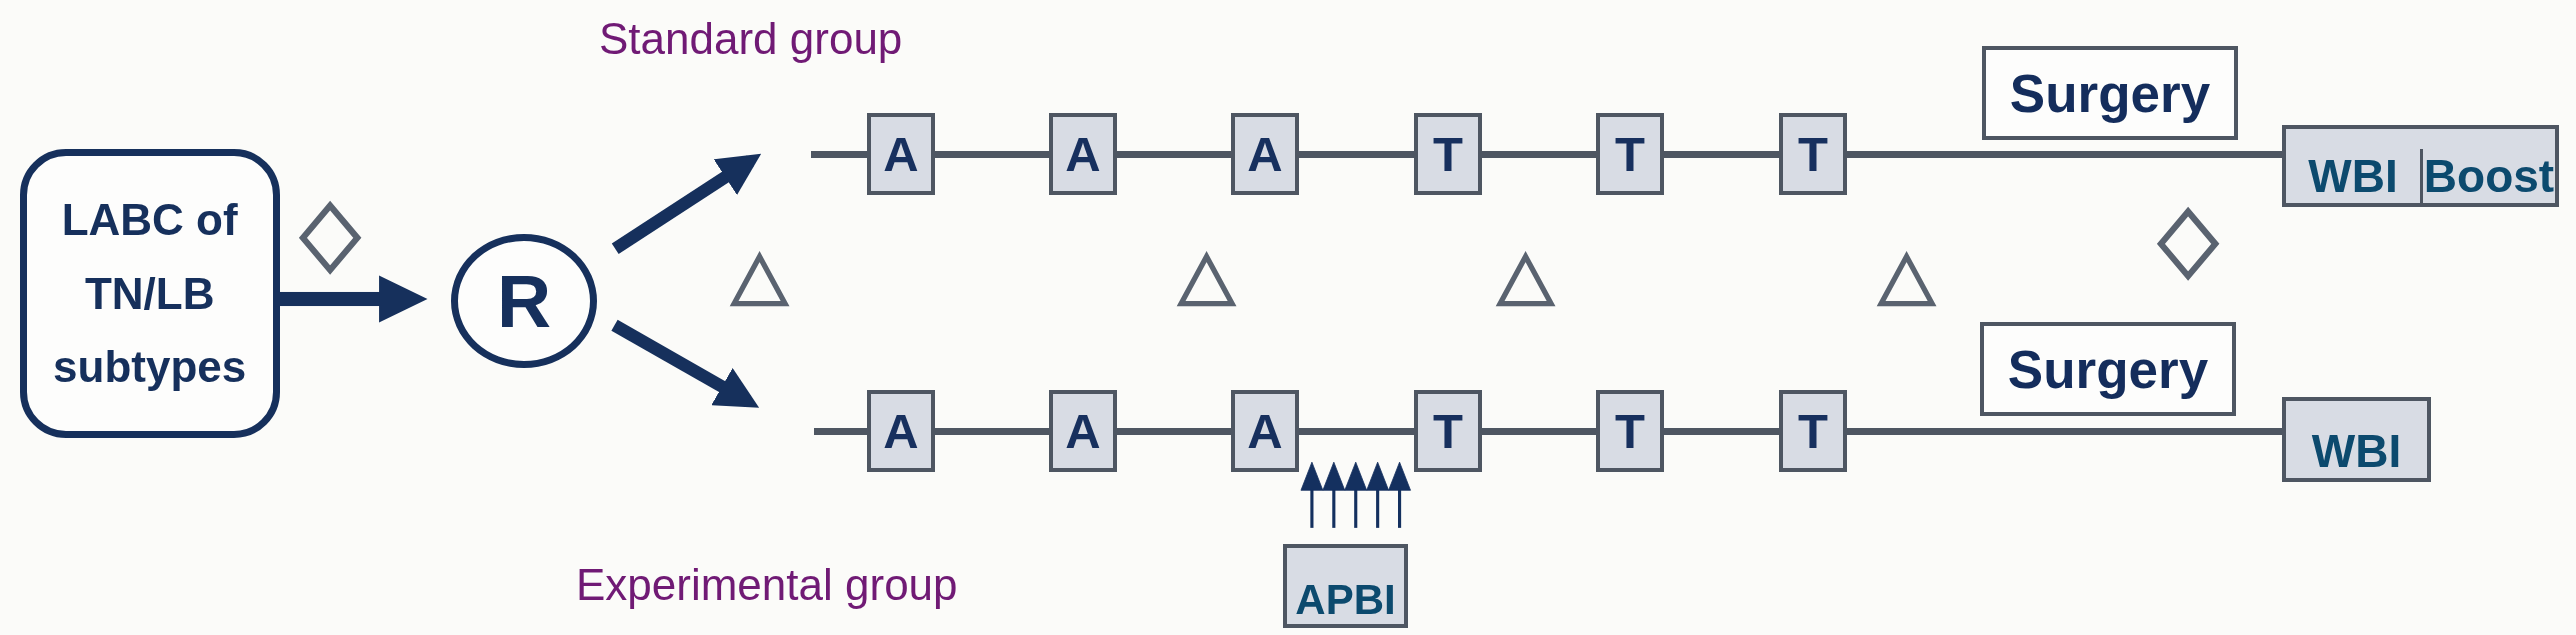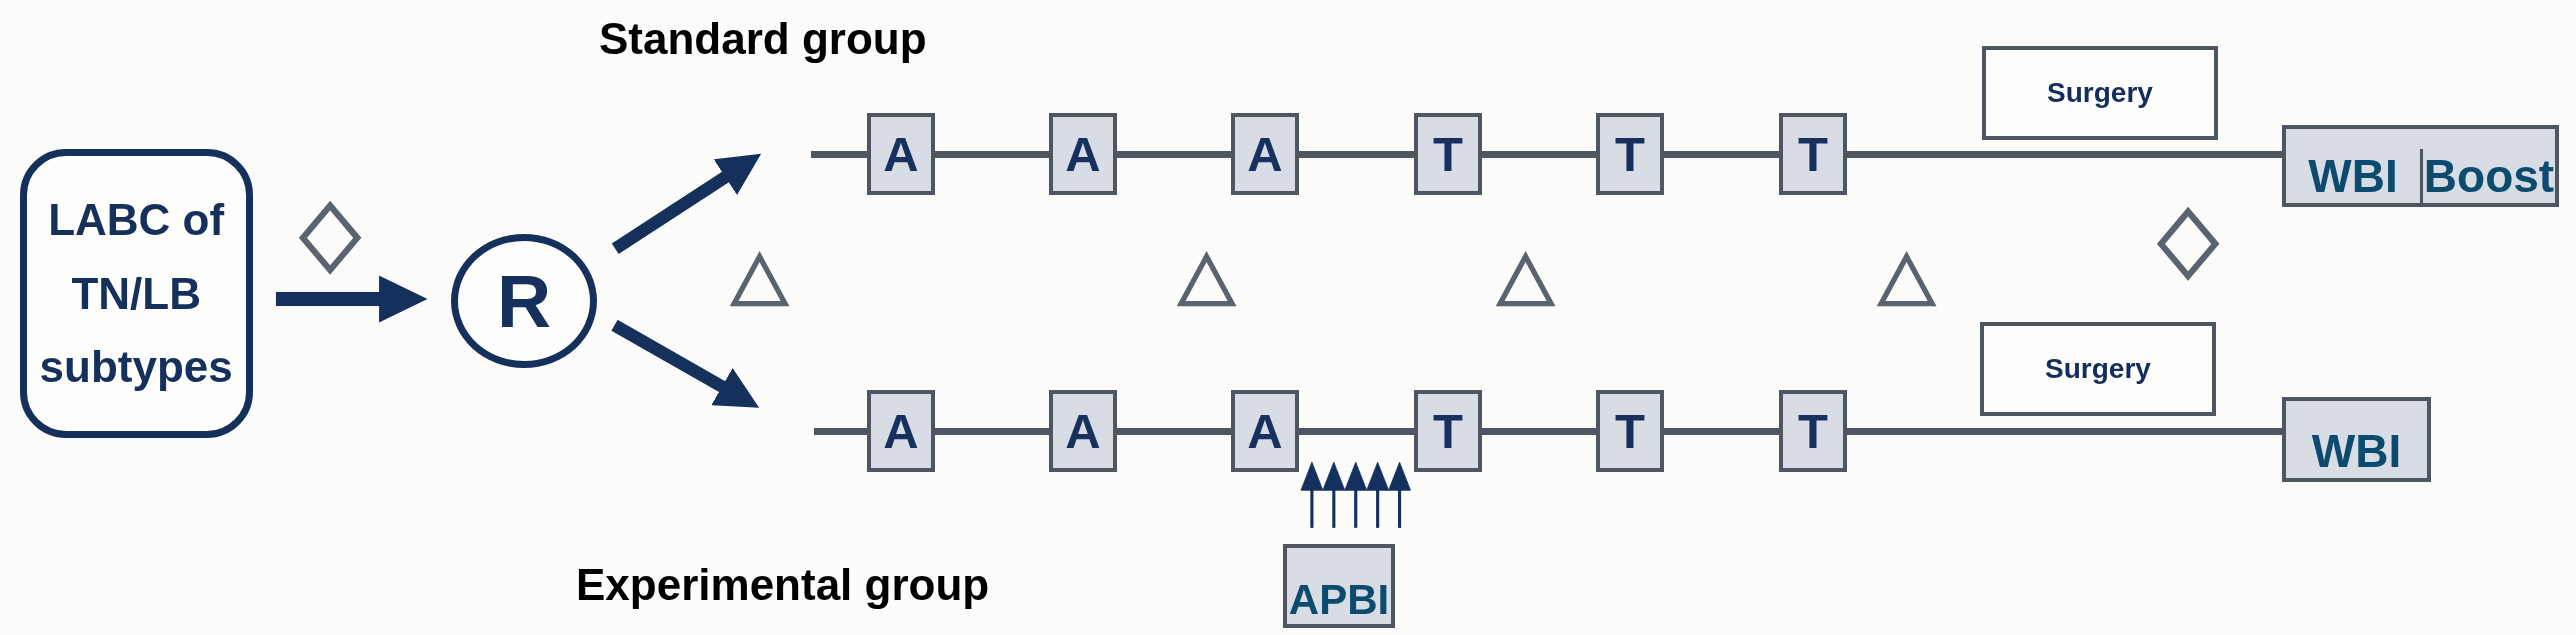--- a/index.html
+++ b/index.html
@@ -3,43 +3,43 @@
 <meta charset="utf-8">
 <style>
   html,body{margin:0;padding:0;background:#fbfbf9;}
   #canvas{
     position:relative;width:2576px;height:635px;overflow:hidden;
     font-family:"Liberation Sans",sans-serif;background:#fbfbf9;
   }
   .abs{position:absolute;}
   
   .entry-box{
-    left:19.7px;top:149px;width:233px;height:289px;box-sizing:border-box;
+    left:19.7px;top:149px;width:260px;height:289px;box-sizing:border-box;
     border:7.9px solid #16305c;border-radius:46px;background:#fdfdfc;
     display:flex;align-items:center;justify-content:center;text-align:center;
     color:#16305c;font-weight:bold;font-size:44px;line-height:1.68;white-space:pre-line;
   }
   
   .r-circle{
     left:451px;top:234px;width:146px;height:134px;box-sizing:border-box;
     border:7px solid #16305c;border-radius:50%;background:#fdfdfc;
     display:flex;align-items:center;justify-content:center;
     color:#16305c;font-weight:bold;font-size:75px;
   }
-  .group-label{color:#000000;font-weight:bold;font-size:44px;white-space:nowrap;}
+  .group-label{color:#701a75;font-weight:normal;font-size:44px;white-space:nowrap;}
   .tl{height:7px;background:#4e5662;}
   .chemo-box{
     width:68px;height:82px;box-sizing:border-box;border:4.7px solid #4e5662;background:#d8dce4;
     display:flex;align-items:center;justify-content:center;
     color:#17305e;font-weight:bold;font-size:49px;
   }
   .surgery-box{
-    width:236px;height:94px;box-sizing:border-box;border:4.7px solid #4e5662;background:#fdfdfc;
+    width:256px;height:94px;box-sizing:border-box;border:4.7px solid #4e5662;background:#fdfdfc;
     display:flex;align-items:center;justify-content:center;
-    color:#142d5c;font-weight:bold;font-size:28px;
+    color:#142d5c;font-weight:bold;font-size:53px;
   }
   .rt-box{
     box-sizing:border-box;border:4.7px solid #4e5662;background:#d8dce4;
     display:flex;align-items:flex-end;justify-content:center;
     color:#0c4a6e;font-size:46px;margin-top:9px;
   }
   .rt-strong{font-weight:bold;}
   .wbi-boost{left:2282px;top:116px;width:277px;height:82px;display:flex;}
   .wbi-cell{flex:0 0 134px;display:flex;align-items:center;justify-content:center;}
   .boost-cell{flex:1 1 auto;display:flex;align-items:center;justify-content:center;border-left:3.9px solid #4e5662;font-weight:700;}
@@ -134,16 +134,16 @@
       <line x1="100" y1="88" x2="100" y2="34" stroke-width="4"></line>
       <line x1="128" y1="88" x2="128" y2="34" stroke-width="4"></line>
       <polygon points="2,40 16,4 30,40"></polygon>
       <polygon points="30,40 44,4 58,40"></polygon>
       <polygon points="58,40 72,4 86,40"></polygon>
       <polygon points="86,40 100,4 114,40"></polygon>
       <polygon points="114,40 128,4 142,40"></polygon>
     </g>
   </svg>
 
-  <div class="abs rt-box rt-strong" style="left:1283px;top:535px;width:112px;height:84px;font-size:42px;">APBI</div>
+  <div class="abs rt-box rt-strong" style="left:1283px;top:535px;width:125px;height:84px;font-size:42px;">APBI</div>
 
 </div>
 
 
 </body></html>

